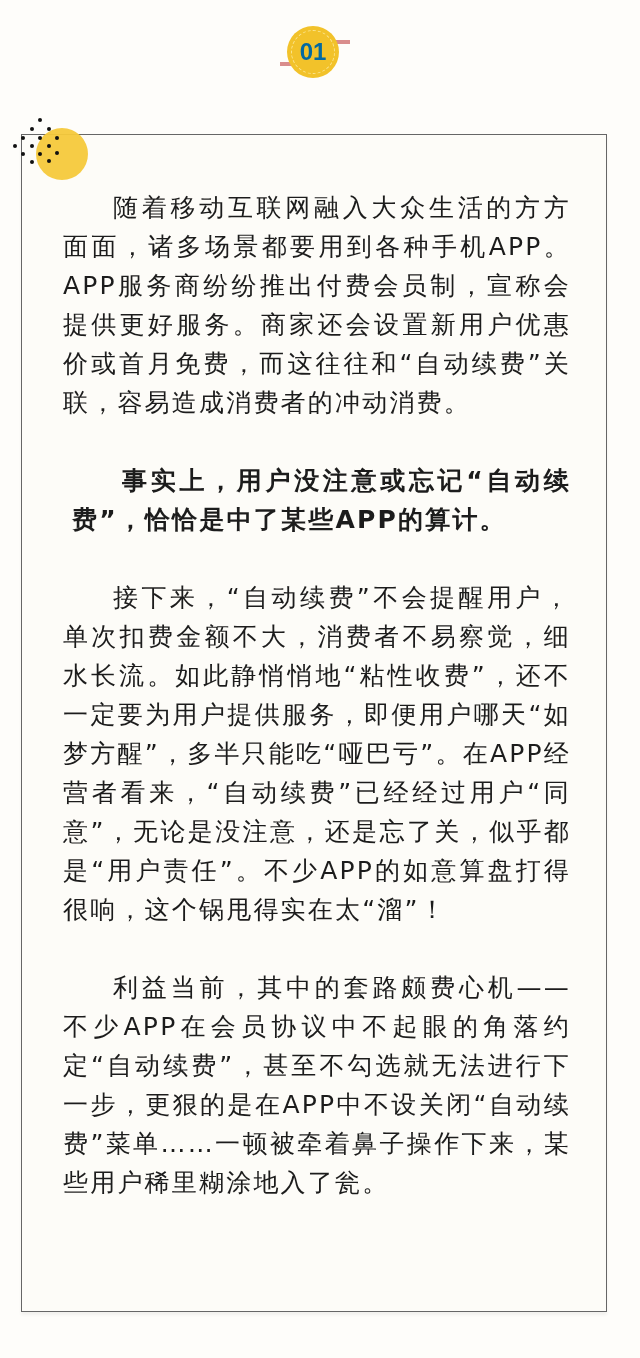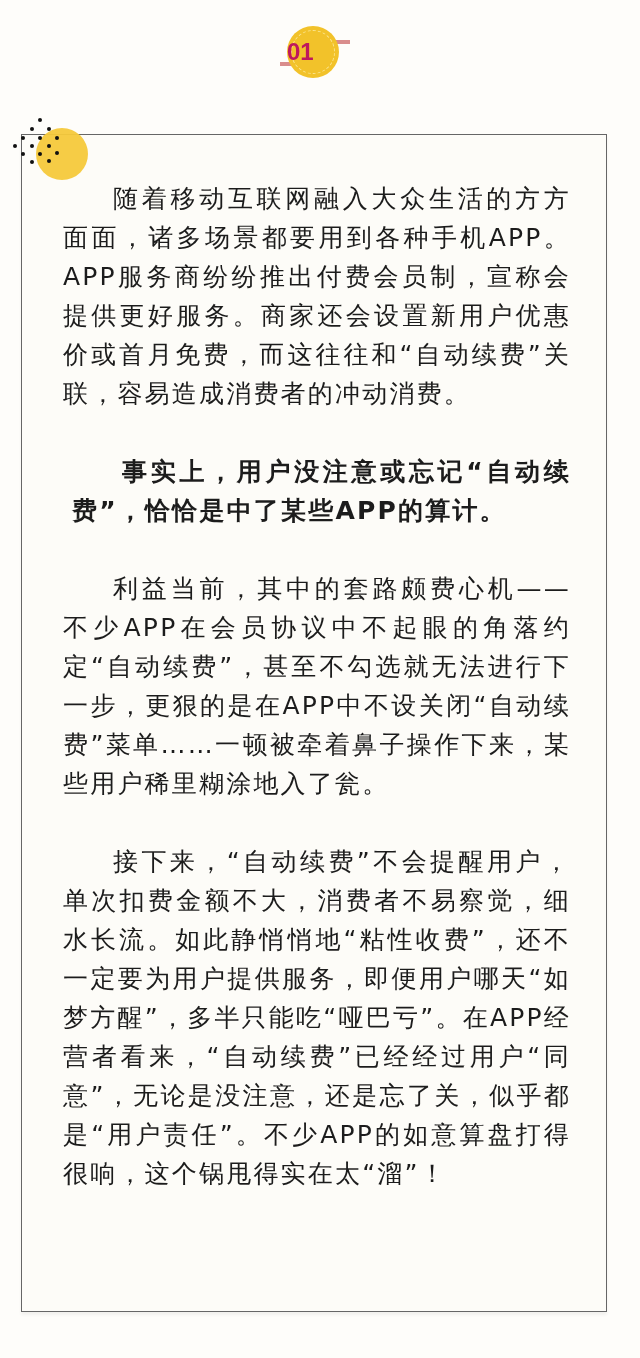--- a/index.html
+++ b/index.html
@@ -27,24 +27,25 @@
     }
     .badge .ring {
       position: absolute;
       left: 4px; top: 4px; right: 4px; bottom: 4px;
       border-radius: 50%;
       border: 1.5px dashed #fbe58f;
     }
     .badge .num {
       position: absolute;
       left: 0; right: 0; top: 12px;
+      text-align: center;
       font-family: "Liberation Sans", sans-serif;
       font-weight: bold;
       font-size: 24px;
-      color: #be185d;
+      color: #0369a1;
       line-height: 28px;
     }
     .dash {
       position: absolute;
       height: 4px;
       background: #d98d8c;
     }
     .dash.right { left: 336px; top: 40px; width: 14px; }
     .dash.left { left: 280px; top: 62px; width: 12px; }
 
@@ -80,21 +81,21 @@
       position: absolute;
       width: 4px;
       height: 4px;
       border-radius: 50%;
       background: #111;
     }
 
     .content {
       position: absolute;
       left: 63px;
-      top: 179px;
+      top: 188px;
       width: 508px;
       font-size: 25px;
       line-height: 39px;
       letter-spacing: 2.2px;
     }
     .content p {
       margin: 0 0 39px 0;
       text-indent: 2em;
       text-align: justify;
     }
@@ -129,15 +130,15 @@
   <div class="dot" style="left:13px;top:40px"></div>
   <div class="dot" style="left:30px;top:40px"></div>
   <div class="dot" style="left:47px;top:39px"></div>
   <div class="dot" style="left:22px;top:48px"></div>
   <div class="dot" style="left:39px;top:47px"></div>
 </div>
 
 <div class="content">
   <p>随着移动互联网融入大众生活的方方面面，诸多场景都要用到各种手机APP。APP服务商纷纷推出付费会员制，宣称会提供更好服务。商家还会设置新用户优惠价或首月免费，而这往往和“自动续费”关联，容易造成消费者的冲动消费。</p>
   <p class="bold">事实上，用户没注意或忘记“自动续费”，恰恰是中了某些APP的算计。</p>
+  <p>接下来，“自动续费”不会提醒用户，单次扣费金额不大，消费者不易察觉，细水长流。如此静悄悄地“粘性收费”，还不一定要为用户提供服务，即便用户哪天“如梦方醒”，多半只能吃“哑巴亏”。在APP经营者看来，“自动续费”已经经过用户“同意”，无论是没注意，还是忘了关，似乎都是“用户责任”。不少APP的如意算盘打得很响，这个锅甩得实在太“溜”！</p>
   <p>利益当前，其中的套路颇费心机——不少APP在会员协议中不起眼的角落约定“自动续费”，甚至不勾选就无法进行下一步，更狠的是在APP中不设关闭“自动续费”菜单……一顿被牵着鼻子操作下来，某些用户稀里糊涂地入了瓮。</p>
-  <p>接下来，“自动续费”不会提醒用户，单次扣费金额不大，消费者不易察觉，细水长流。如此静悄悄地“粘性收费”，还不一定要为用户提供服务，即便用户哪天“如梦方醒”，多半只能吃“哑巴亏”。在APP经营者看来，“自动续费”已经经过用户“同意”，无论是没注意，还是忘了关，似乎都是“用户责任”。不少APP的如意算盘打得很响，这个锅甩得实在太“溜”！</p>
 </div>
 
 </body></html>

